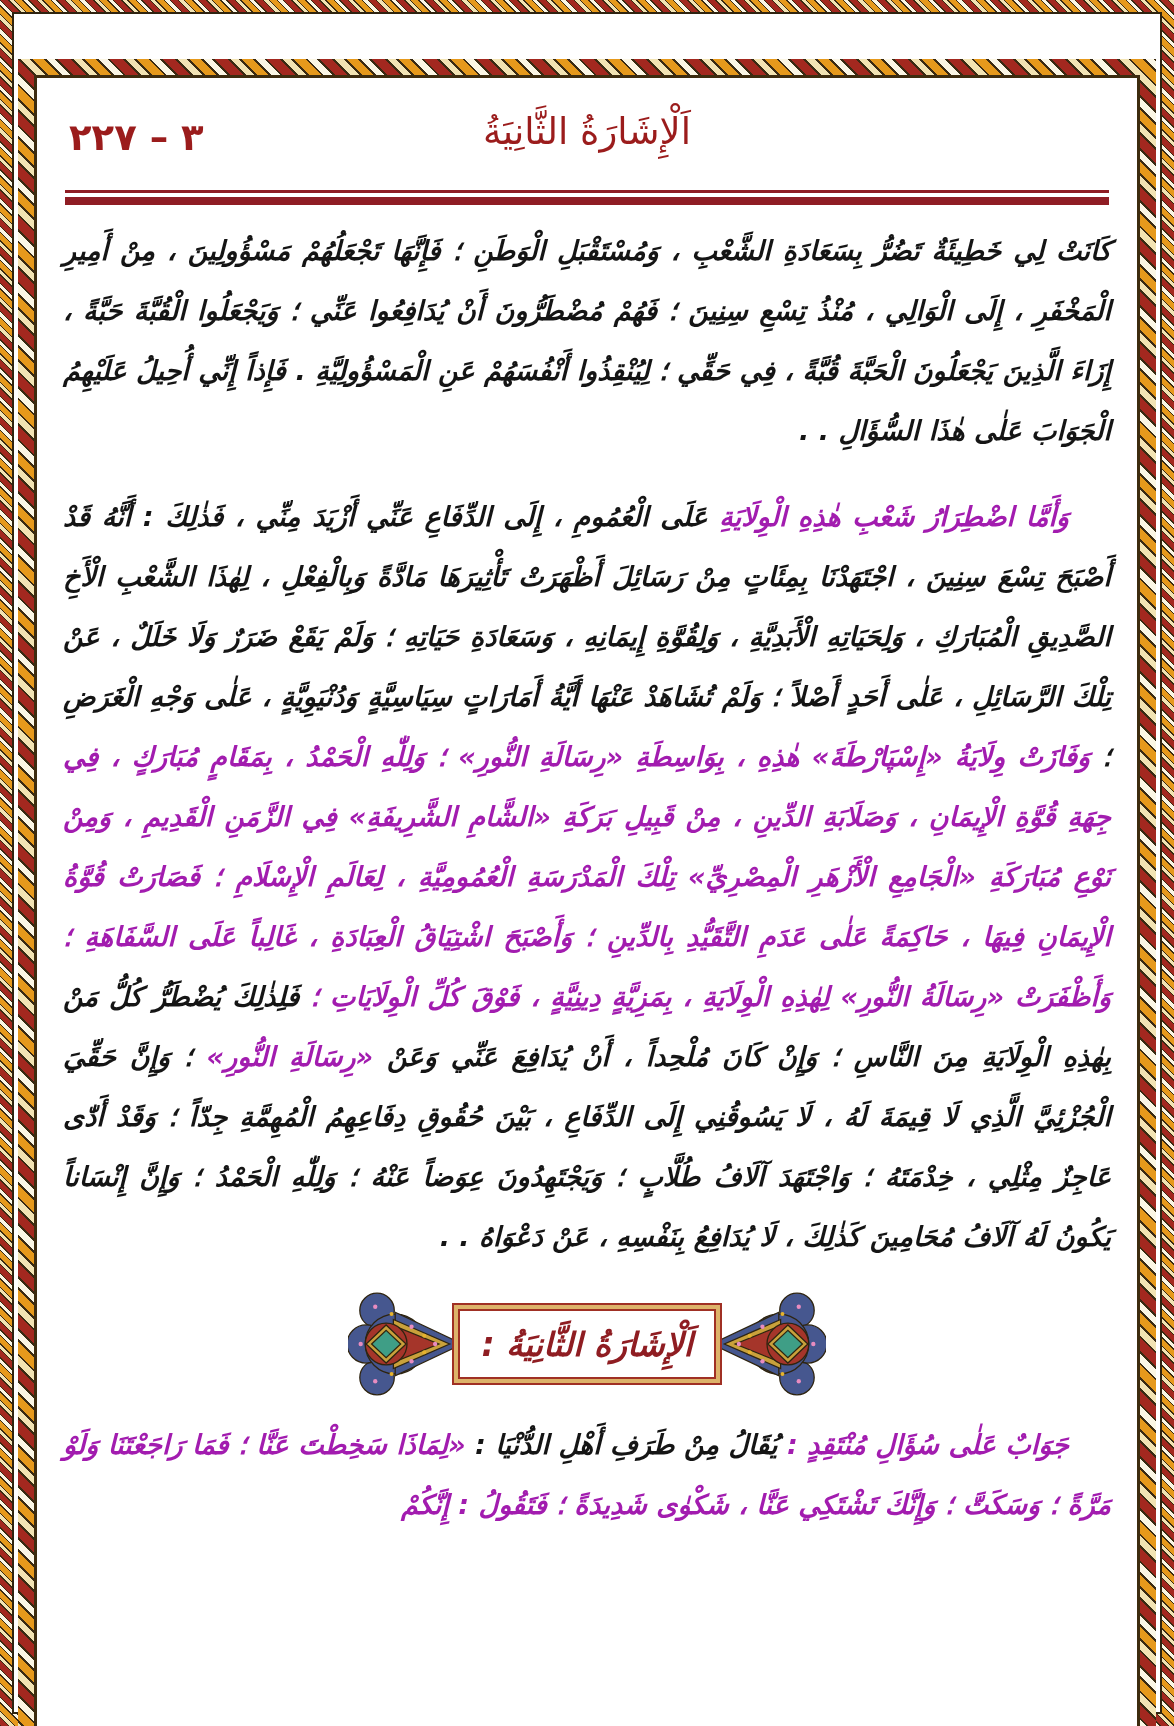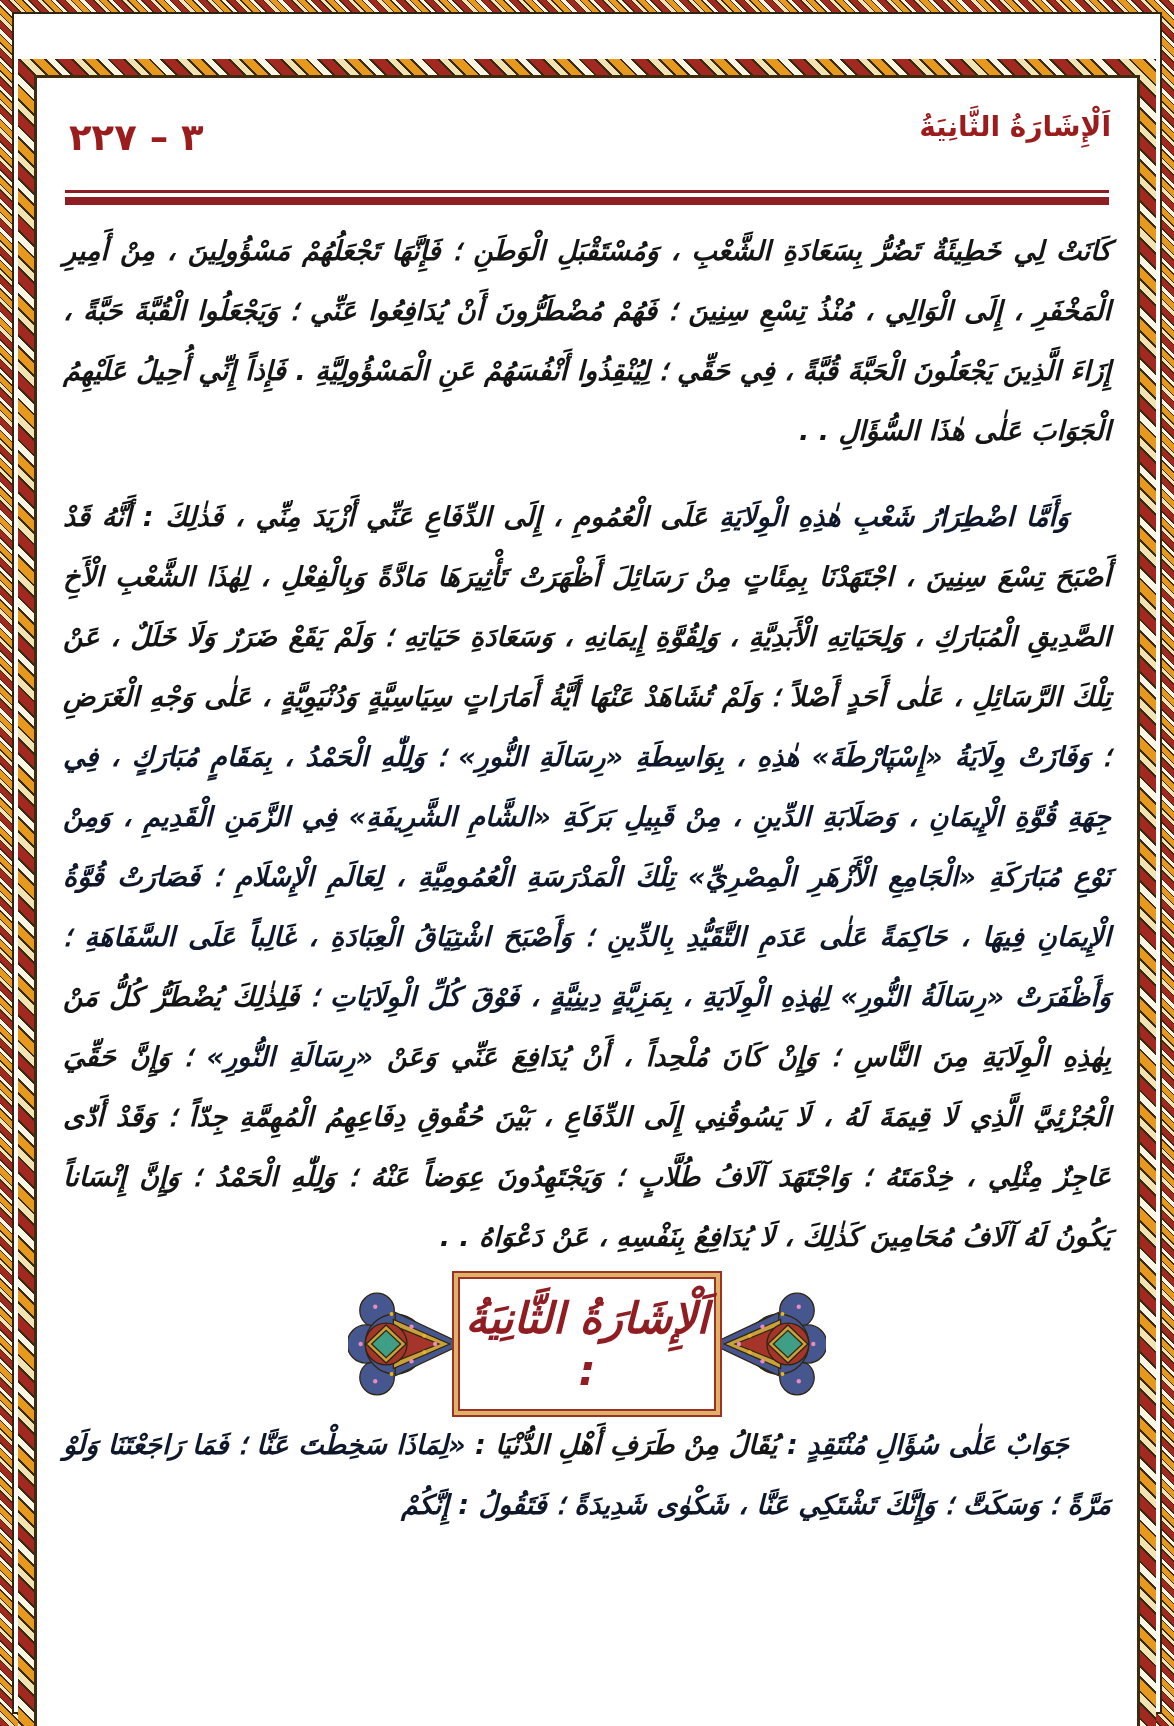--- a/index.html
+++ b/index.html
@@ -17,40 +17,40 @@
         #3a2a12 0 2px,#a3281f 2px 11px,#3a2a12 11px 13px,#f2e3b3 13px 19px,
         #3a2a12 19px 21px,#e6991c 21px 29px,#3a2a12 29px 31px,#fbf6e4 31px 37px);
       padding:16px;margin-top:41px;}
   .f4{width:100%;height:100%;box-sizing:border-box;border:3px solid #3d2c0f;background:#fff;
       padding:10px 26px 8px 26px;overflow:hidden;}
 
   
   .header{position:relative;height:92px;}
   .page-number{position:absolute;left:6px;top:28px;color:#9b1c1c;
       font-size:37px;font-weight:bold;direction:rtl;letter-spacing:2px;}
-  .doc-title{color:#9b1c1c;font-size:28px;font-weight:bold;padding-top:22px;}
+  .doc-title{text-align:center;color:#9b1c1c;font-size:37px;font-weight:normal;padding-top:22px;}
   .double-rule{height:4px;border-top:3px solid #8f1d24;border-bottom:8px solid #8f1d24;
       margin:10px 2px 0 2px;}
 
   
   .bodytext{direction:rtl;text-align:justify;color:#151515;
       font-size:27px;font-weight:bold;line-height:60px;font-style:italic;}
   .bodytext p{margin:0 0 14px 0;}
   p.indent{text-indent:42px;}
-  .red{color:#0f172a;}
+  .red{color:#a21caf;}
   .blk{color:#151515;}
 
   
   .ornament-row{display:flex;justify-content:center;align-items:center;margin:16px 0 10px 0;height:122px;}
   .wing{flex:0 0 auto;width:118px;height:116px;}
   .wing.left svg{transform:scaleX(-1);}
   .cartouche{flex:0 0 auto;width:246px;margin:0 -14px;z-index:2;background:#fff;
       border:2px solid #a03024;box-shadow:inset 0 0 0 4px #ddb36a, inset 0 0 0 6px #a03024;
       padding:20px 10px 18px 10px;text-align:center;position:relative;}
-  .cartouche .label{color:#8f1d22;font-size:43px;font-weight:bold;line-height:1.2;}
+  .cartouche .label{color:#8f1d22;font-size:33px;font-weight:bold;line-height:1.2;}
 
   .footer-space{height:4px;}
 </style>
 </head>
 <body>
 
 <div class="page">
   <div class="f1">
     <div class="f2">
       <div class="f3">

